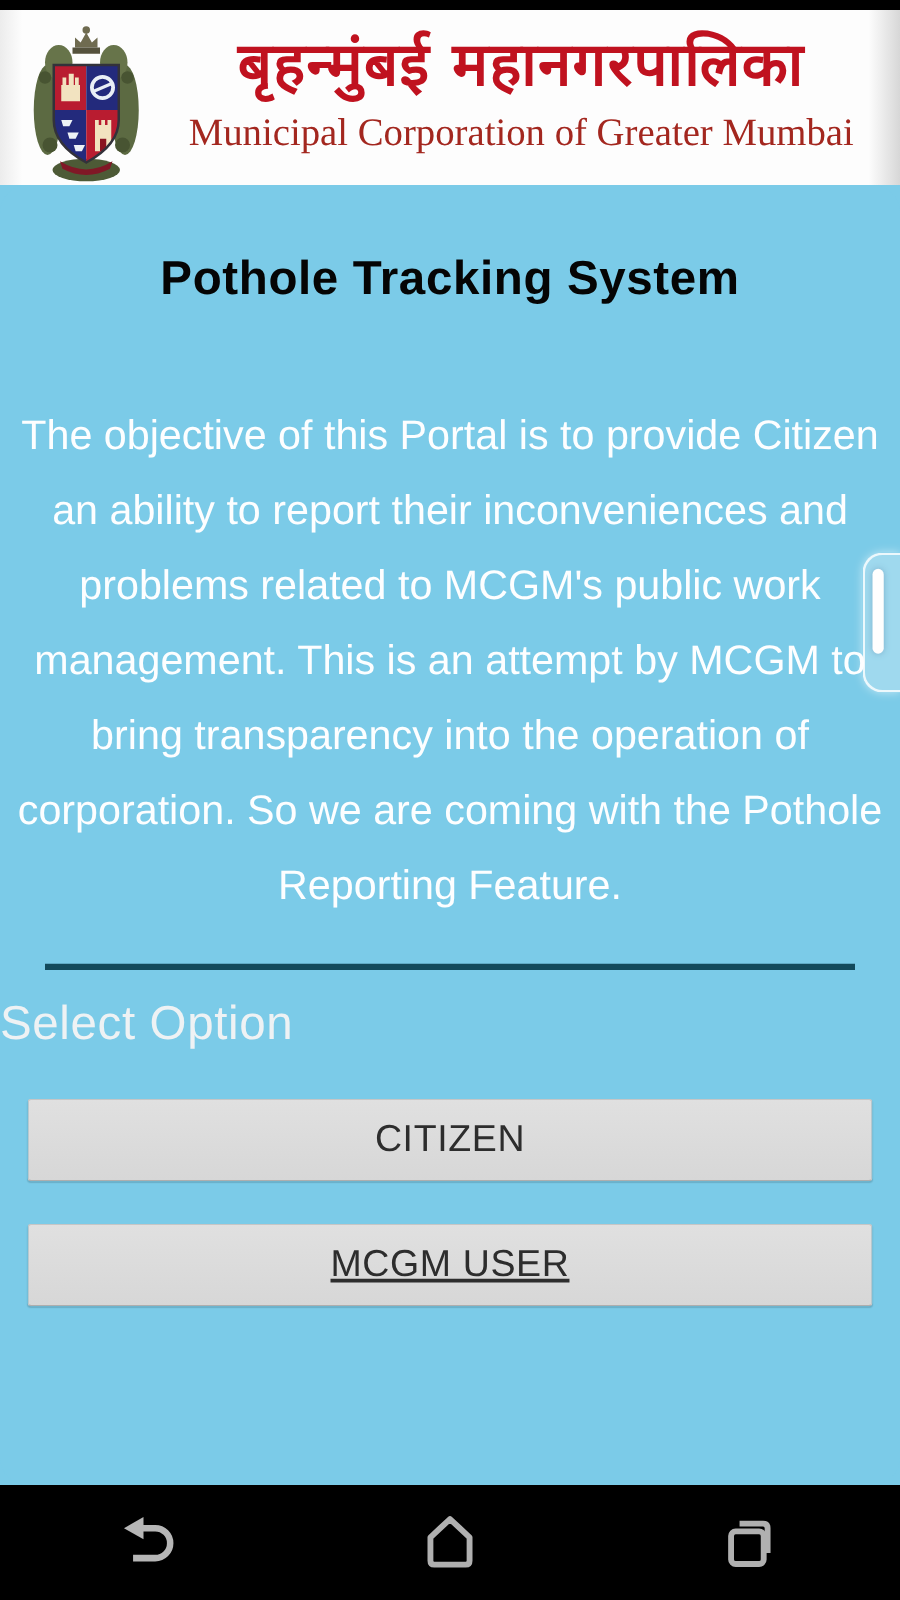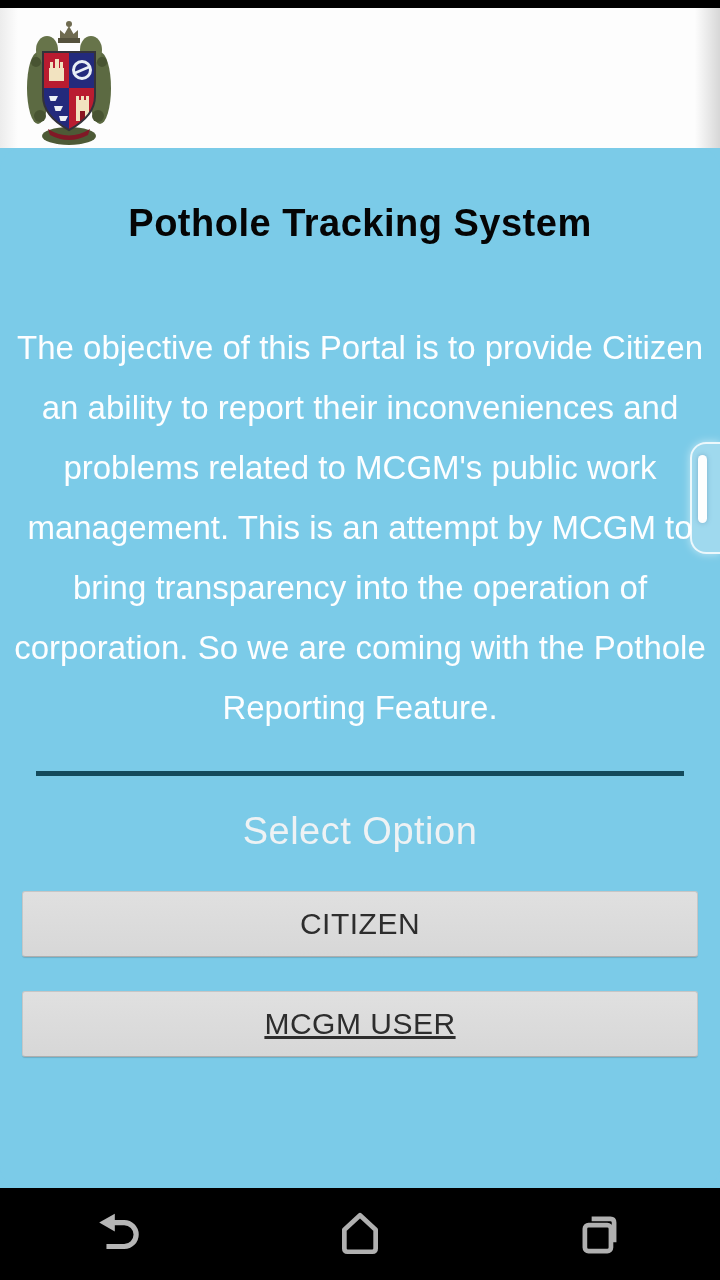--- a/index.html
+++ b/index.html
@@ -34,21 +34,21 @@
   .app-title {
     margin-top:52px; text-align:center; font-size:38px; line-height:46px;
     font-weight:bold; color:#050505; letter-spacing:0.5px;
   }
   .description {
     width:696px; margin:72px auto 0; text-align:center;
     font-size:33px; line-height:60px; color:#fdfeff; font-weight:400;
   }
   .divider { width:648px; height:5px; margin:33px auto 0; background:#134a5c; }
   .select-option {
-    margin-top:32px; text-align:center; font-size:38px; line-height:46px;
+    margin-top:20px; text-align:left; font-size:38px; line-height:46px;
     font-weight:normal; color:#eef2f4; letter-spacing:0.5px;
   }
   .action-button {
     display:block; width:676px; height:66px; margin:37px auto 0;
     background:linear-gradient(#e0e0e0,#d7d7d7);
     border:1px solid #c6c6c6; border-bottom-color:#aeaeae; border-radius:3px;
     font-family:"Liberation Sans", sans-serif;
     font-size:30px; color:#2d2d2d; letter-spacing:0.5px; text-align:center;
     box-shadow:0 1px 1px rgba(0,0,0,0.15); cursor:pointer;
   }
@@ -125,20 +125,22 @@
         <rect x="49" y="80" width="3" height="4" fill="#f2e3c0"></rect>
         <rect x="54" y="80" width="3" height="4" fill="#f2e3c0"></rect>
         <rect x="59" y="80" width="3" height="4" fill="#f2e3c0"></rect>
         <rect x="53" y="95" width="5" height="10" fill="#8a1420"></rect>
       </g>
       <path d="M16 36 H68 V80 Q68 100 42 114 Q16 100 16 80 Z" fill="none" stroke="#33323a" stroke-width="2"></path>
 
       <path d="M21 113 Q42 126 63 113 L61 119 Q42 129 23 119 Z" fill="#801826"></path>
     </svg>
     <div class="banner-text">
+      <div class="devanagari" lang="hi">बृहन्मुंबई महानगरपालिका</div>
+      <div class="banner-english">Municipal Corporation of Greater Mumbai</div>
     </div>
   </header>
 
   <main class="content">
     <h1 class="app-title">Pothole Tracking System</h1>
     <p class="description">The objective of this Portal is to provide Citizen an ability to report their inconveniences and problems related to MCGM's public work management. This is an attempt by MCGM to bring transparency into the operation of corporation. So we are coming with the Pothole Reporting Feature.</p>
     <div class="divider"></div>
     <h2 class="select-option">Select Option</h2>
     <button class="action-button">CITIZEN</button>
     <button class="action-button">MCGM USER</button>

